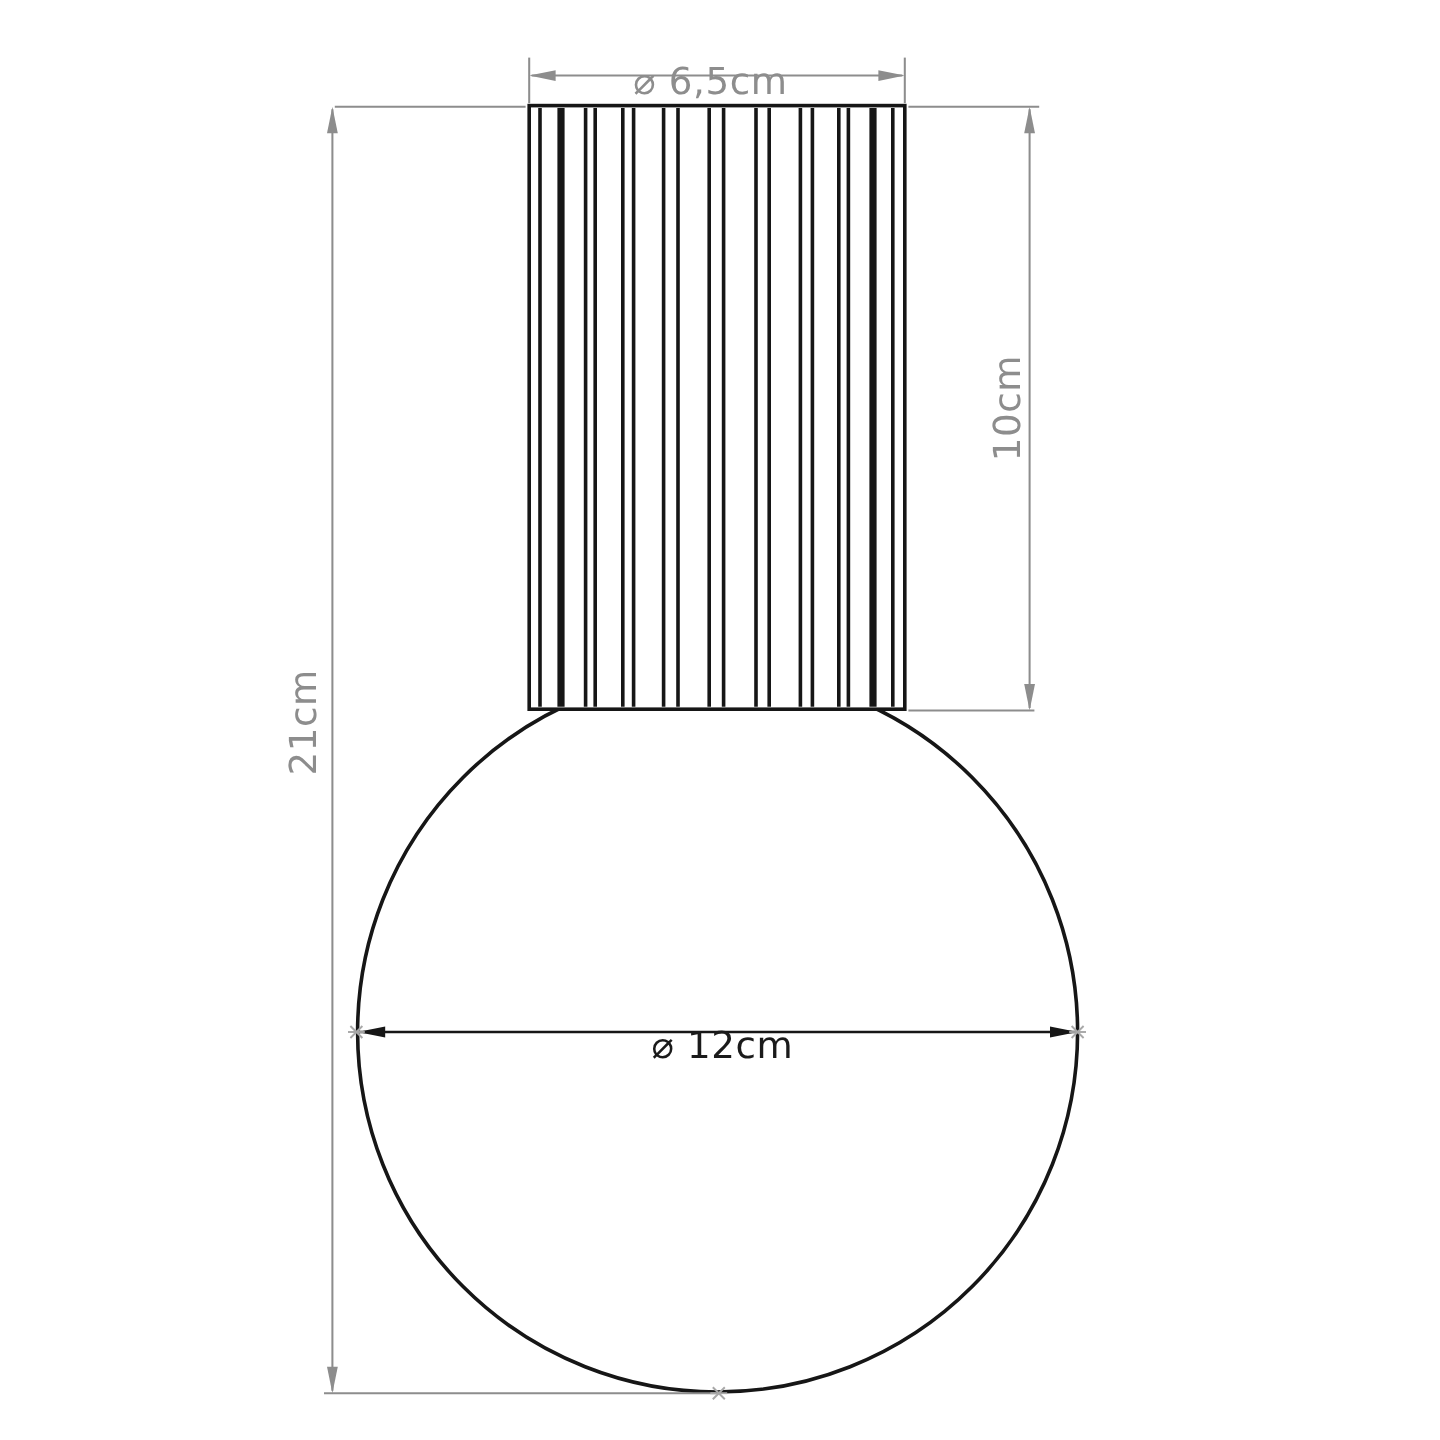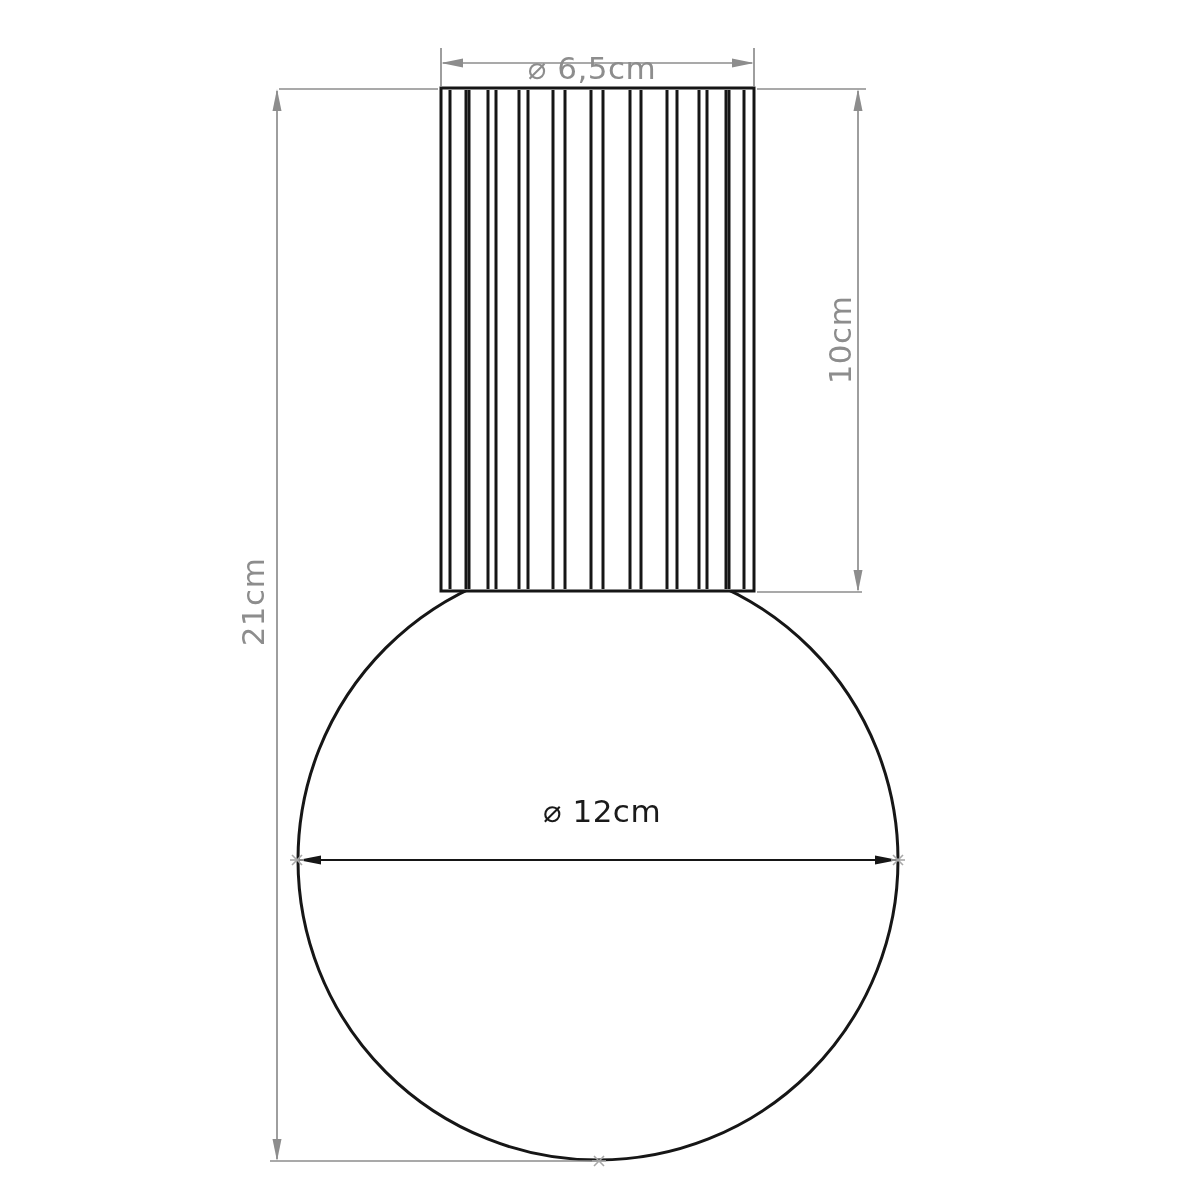--- a/index.html
+++ b/index.html
@@ -25,21 +25,21 @@
     font-size: 31px;
     letter-spacing: 0.5px;
     white-space: nowrap;
     color: #8d8d8d;
     font-weight: 400;
   }
   .dim-label.dark {
     color: #1a1a1a;
   }
   .label-top      { left: 592px; top: 44px;  transform: translate(-50%, -50%); margin-top: 24px; }
-  .label-mid      { left: 602px; top: 811px; transform: translate(-50%, -50%); text-align: center; }
+  .label-mid      { left: 602px; top: 872px; transform: translate(-50%, -50%); text-align: center; }
   .label-left     { left: 253px; top: 602px; transform: translate(-50%, -50%) rotate(-90deg); }
   .label-right    { left: 840px; top: 340px; transform: translate(-50%, -50%) rotate(-90deg); }
 </style>
 </head>
 <body>
 
 <div class="canvas">
 
   <svg width="1200" height="1200" viewBox="0 0 1200 1200">
 

